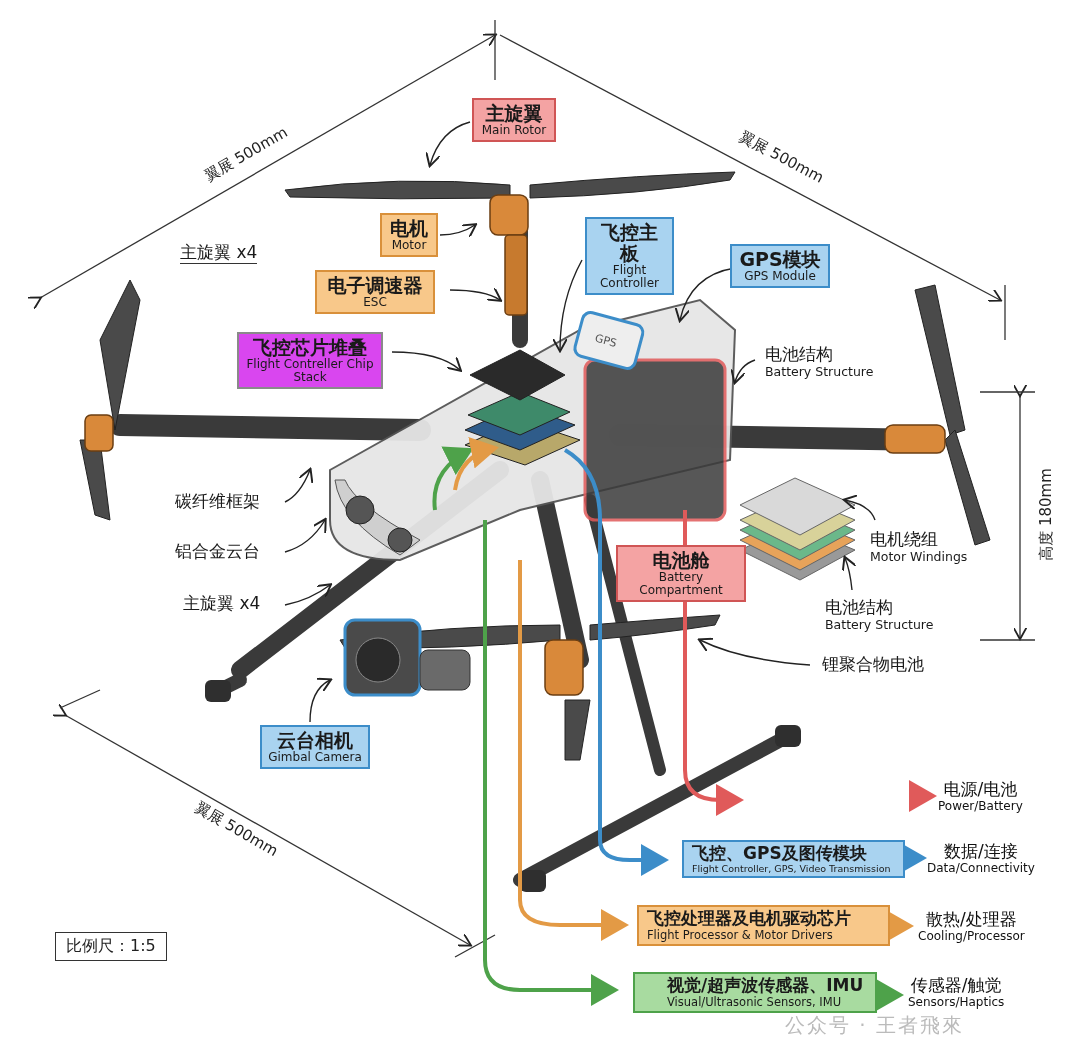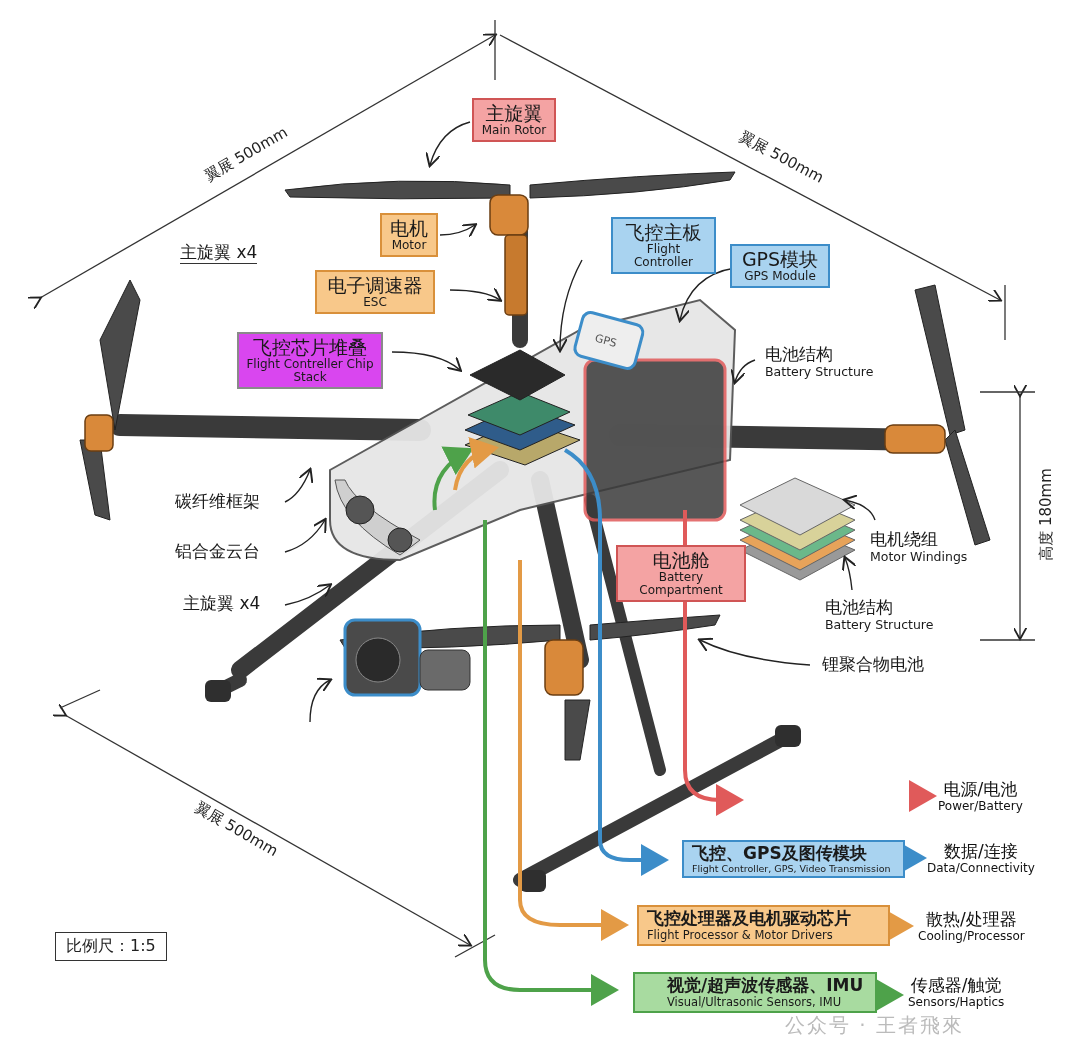--- a/index.html
+++ b/index.html
@@ -1,19 +1,19 @@
 <!DOCTYPE html>
 <html><head>
 <meta charset="utf-8">
 <style>
   html,body{margin:0;padding:0;background:#fff;}
   body{width:1080px;height:1064px;position:relative;overflow:hidden;font-family:"DejaVu Sans",sans-serif;color:#222;}
   #stage{position:absolute;left:0;top:0;width:1080px;height:1064px;}
   .lbl{position:absolute;border:2px solid;text-align:center;line-height:1.1;padding:3px 6px;box-sizing:border-box;}
-  .lbl .cn{display:block;font-size:19px;font-weight:normal;color:#1a1a1a;}
+  .lbl .cn{display:block;font-size:19px;font-weight:bold;color:#1a1a1a;}
   .lbl .en{display:block;font-size:12px;color:#1a1a1a;}
   .red{background:#f4a3a3;border-color:#d05555;}
   .orange{background:#f8c88a;border-color:#d9903a;}
   .blue{background:#a9d3f0;border-color:#3c8dc9;}
   .gray{background:#d946ef;border-color:#8a8a8a;}
   .plain{position:absolute;text-align:left;line-height:1.15;}
   .plain .cn{display:block;font-size:17px;color:#1a1a1a;}
   .plain .en{display:block;font-size:12.5px;color:#1a1a1a;}
   .dim{position:absolute;font-size:15px;color:#222;white-space:nowrap;}
   .sys{position:absolute;border:2px solid;box-sizing:border-box;padding:2px 8px;line-height:1.15;}
@@ -173,36 +173,40 @@
     <span class="en">Main Rotor</span>
   </div>
   <div class="lbl orange" style="left:380px;top:213px;width:58px;">
     <span class="cn">电机</span>
     <span class="en">Motor</span>
   </div>
   <div class="lbl orange" style="left:315px;top:270px;width:120px;">
     <span class="cn">电子调速器</span>
     <span class="en">ESC</span>
   </div>
-  <div class="lbl blue" style="left:611px;top:217px;width:105px;">
+  <div class="lbl blue" style="left:585px;top:217px;width:89px;">
     <span class="cn">飞控主板</span>
     <span class="en">Flight Controller</span>
   </div>
   <div class="lbl blue" style="left:730px;top:244px;width:100px;">
     <span class="cn">GPS模块</span>
     <span class="en">GPS Module</span>
   </div>
   <div class="lbl gray" style="left:237px;top:332px;width:146px;">
     <span class="cn">飞控芯片堆叠</span>
     <span class="en">Flight Contreller Chip Stack</span>
   </div>
   <div class="lbl red" style="left:616px;top:545px;width:130px;">
     <span class="cn">电池舱</span>
     <span class="en">Battery Compartment</span>
   </div>
+  <div class="lbl blue" style="left:260px;top:725px;width:110px;">
+    <span class="cn">云台相机</span>
+    <span class="en">Gimbal Camera</span>
+  </div>
 
   <div class="plain" style="left:180px;top:243px;border-bottom:1.5px solid #333;">
       <span class="cn">主旋翼 x4</span>
     </div>
   <div class="plain" style="left:175px;top:492px;">
       <span class="cn">碳纤维框架</span>
     </div>
   <div class="plain" style="left:175px;top:542px;">
       <span class="cn">铝合金云台</span>
     </div>

